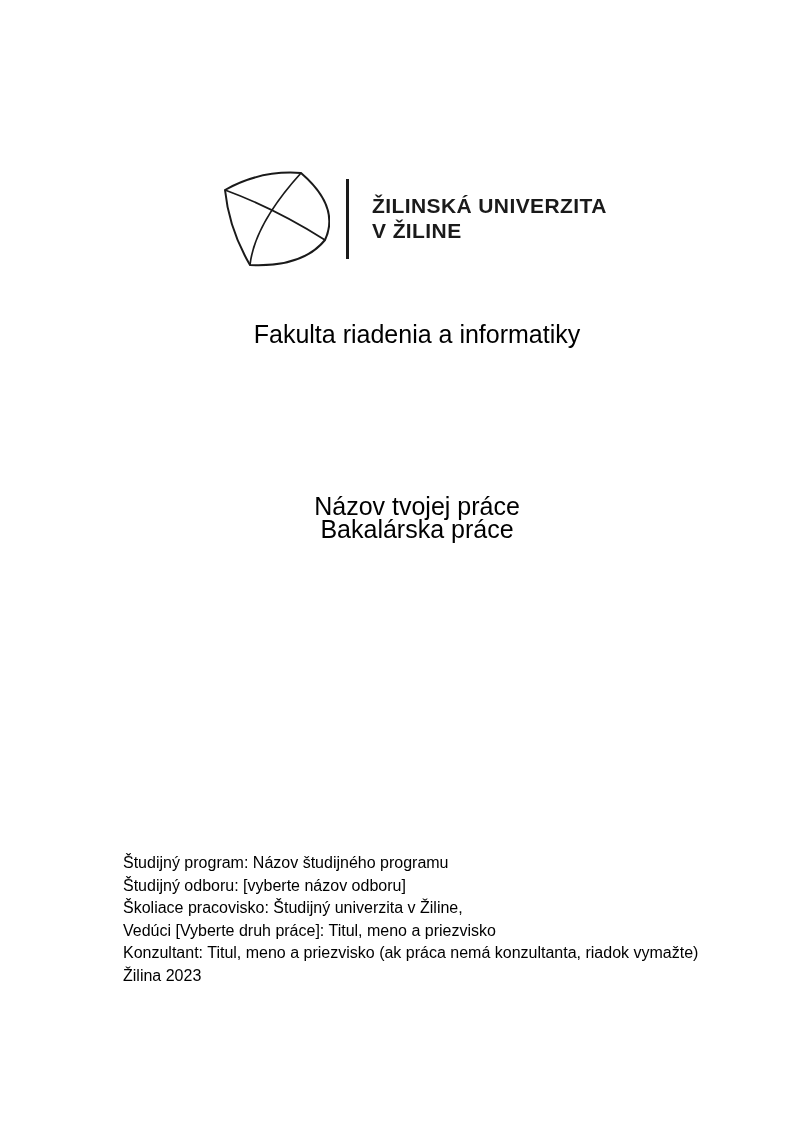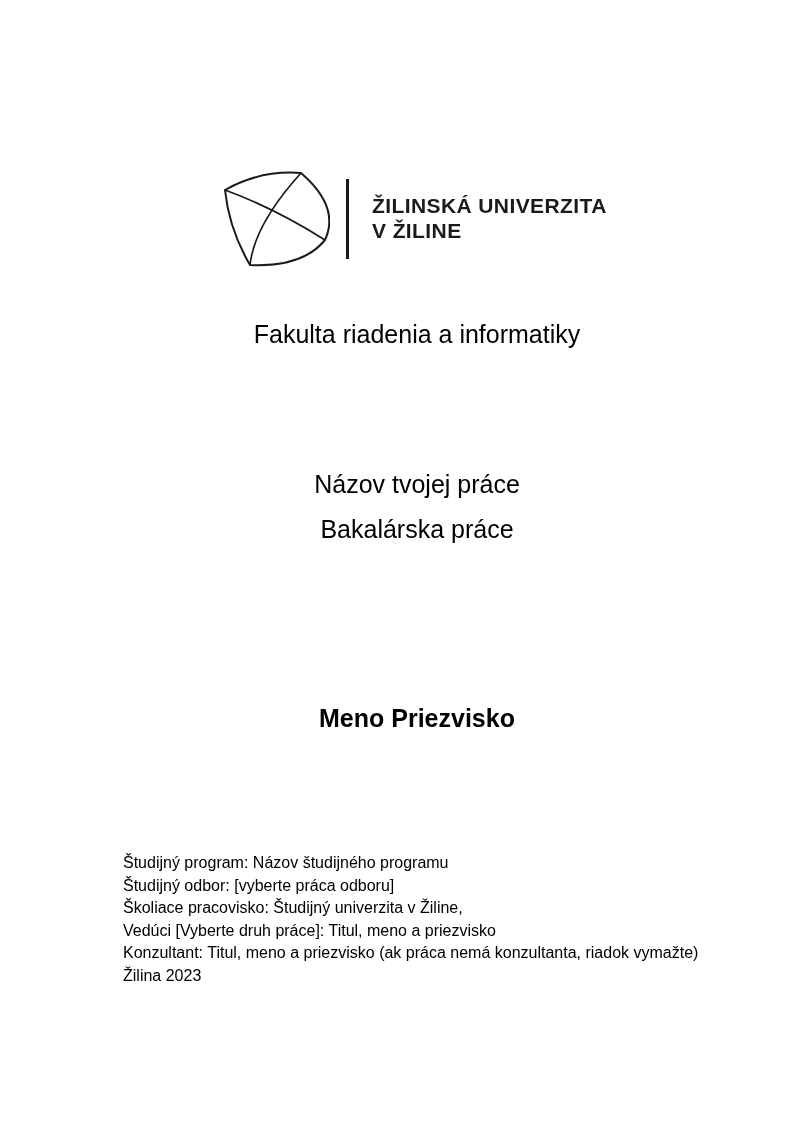--- a/index.html
+++ b/index.html
@@ -46,21 +46,21 @@
   .center-line {
     position: absolute;
     left: 123px;
     width: 588px;
     text-align: center;
     font-size: 25px;
     line-height: 27px;
     white-space: nowrap;
   }
   .faculty      { top: 321px; }
-  .thesis-title { top: 471px; }
+  .thesis-title { top: 493px; }
   .thesis-type  { top: 516px; }
   .author       { top: 705px; font-weight: bold; }
   
   .details {
     position: absolute;
     left: 123px;
     top: 852px;
     font-size: 16px;
     line-height: 22.6px;
     white-space: nowrap;
@@ -82,24 +82,23 @@
   <div class="logo-text">
     <div>ŽILINSKÁ UNIVERZITA</div>
     <div>V ŽILINE</div>
   </div>
 
   <div class="center-line faculty">Fakulta riadenia a informatiky</div>
 
   <div class="center-line thesis-title">Názov tvojej práce</div>
   <div class="center-line thesis-type">Bakalárska práce</div>
 
-  <div class="center-line author">Meno Priezvisko</div>
 
   <div class="details">
     <div class="detail-line">Študijný program: Názov študijného programu</div>
-    <div class="detail-line">Študijný odbor: [vyberte práca odboru]</div>
+    <div class="detail-line">Študijný odboru: [vyberte názov odboru]</div>
     <div class="detail-line">Školiace pracovisko: Študijný univerzita v Žiline,</div>
     <div class="detail-line">Vedúci [Vyberte druh práce]: Titul, meno a priezvisko</div>
     <div class="detail-line">Konzultant: Titul, meno a priezvisko (ak práca nemá konzultanta, riadok vymažte)</div>
     <div class="detail-line">Žilina 2023</div>
   </div>
 
 </div>
 
 </body></html>

